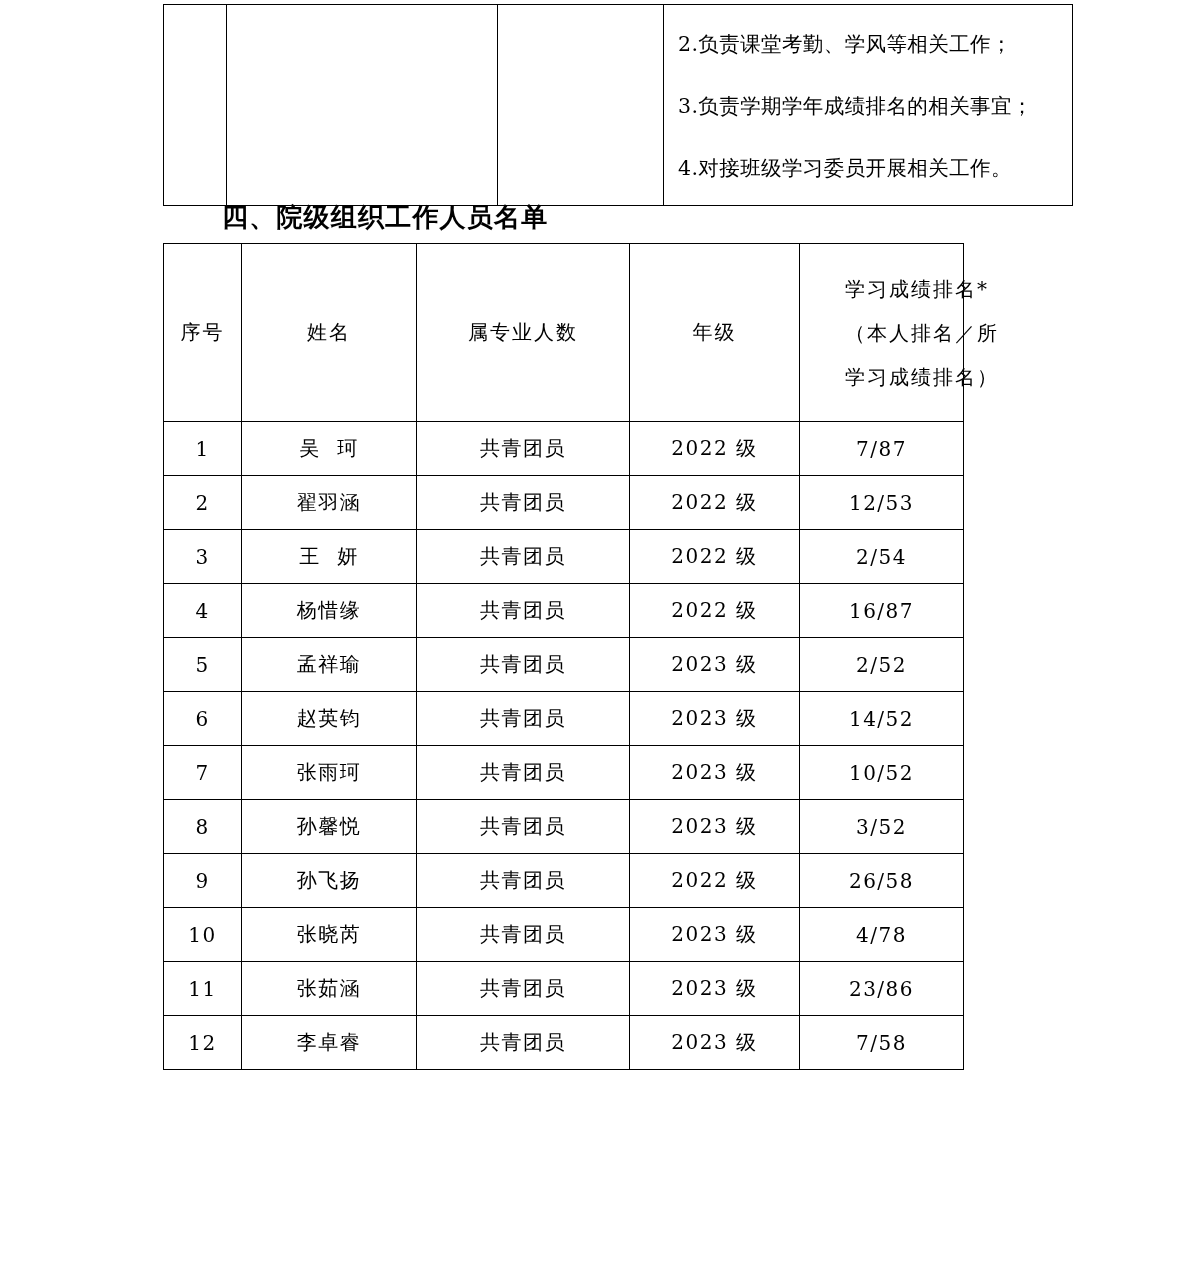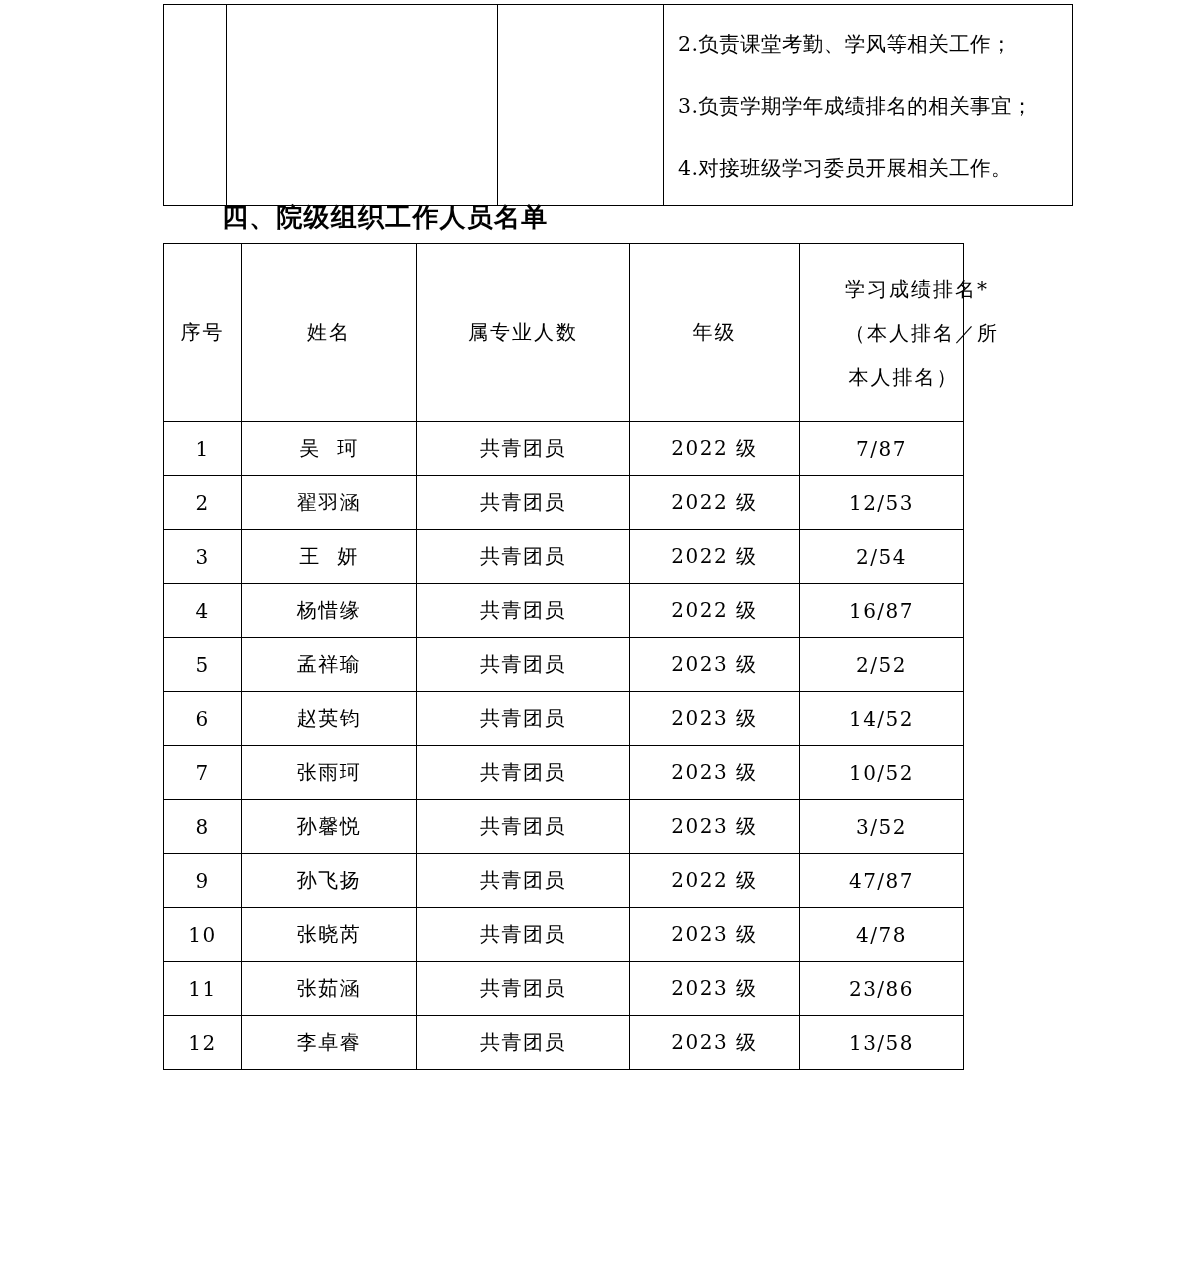--- a/index.html
+++ b/index.html
@@ -157,21 +157,21 @@
       </colgroup>
       <thead>
         <tr>
           <th>序号</th>
           <th>姓名</th>
           <th>属专业人数</th>
           <th>年级</th>
           <th class="rank-head">
             <div>学习成绩排名*</div>
             <div>（本人排名／所</div>
-            <div>本人排名）</div>
+            <div>学习成绩排名）</div>
           </th>
         </tr>
       </thead>
       <tbody id="roster-body">
           <tr>
             <td class="idx">1</td>
             <td class="name">吴<span class="name-gap"> </span>珂</td>
             <td class="pol">共青团员</td>
             <td class="grade">2022 级</td>
             <td class="rank">7/87</td>
@@ -223,40 +223,40 @@
             <td class="name">孙馨悦</td>
             <td class="pol">共青团员</td>
             <td class="grade">2023 级</td>
             <td class="rank">3/52</td>
           </tr>
           <tr>
             <td class="idx">9</td>
             <td class="name">孙飞扬</td>
             <td class="pol">共青团员</td>
             <td class="grade">2022 级</td>
-            <td class="rank">47/87</td>
+            <td class="rank">26/58</td>
           </tr>
           <tr>
             <td class="idx">10</td>
             <td class="name">张晓芮</td>
             <td class="pol">共青团员</td>
             <td class="grade">2023 级</td>
             <td class="rank">4/78</td>
           </tr>
           <tr>
             <td class="idx">11</td>
             <td class="name">张茹涵</td>
             <td class="pol">共青团员</td>
             <td class="grade">2023 级</td>
             <td class="rank">23/86</td>
           </tr>
           <tr>
             <td class="idx">12</td>
             <td class="name">李卓睿</td>
             <td class="pol">共青团员</td>
             <td class="grade">2023 级</td>
-            <td class="rank">13/58</td>
+            <td class="rank">7/58</td>
           </tr>
         </tbody>
     </table>
   </div>
 
 </div>
 
 </body></html>

